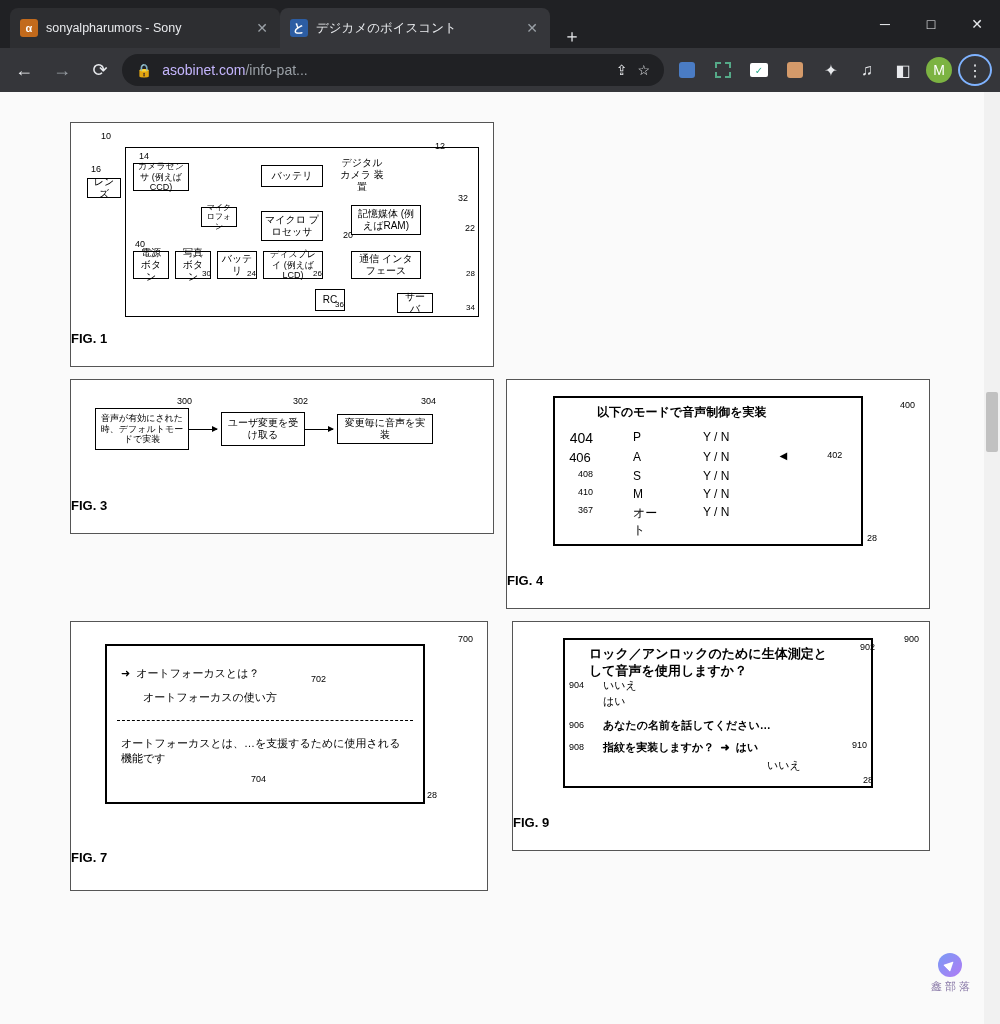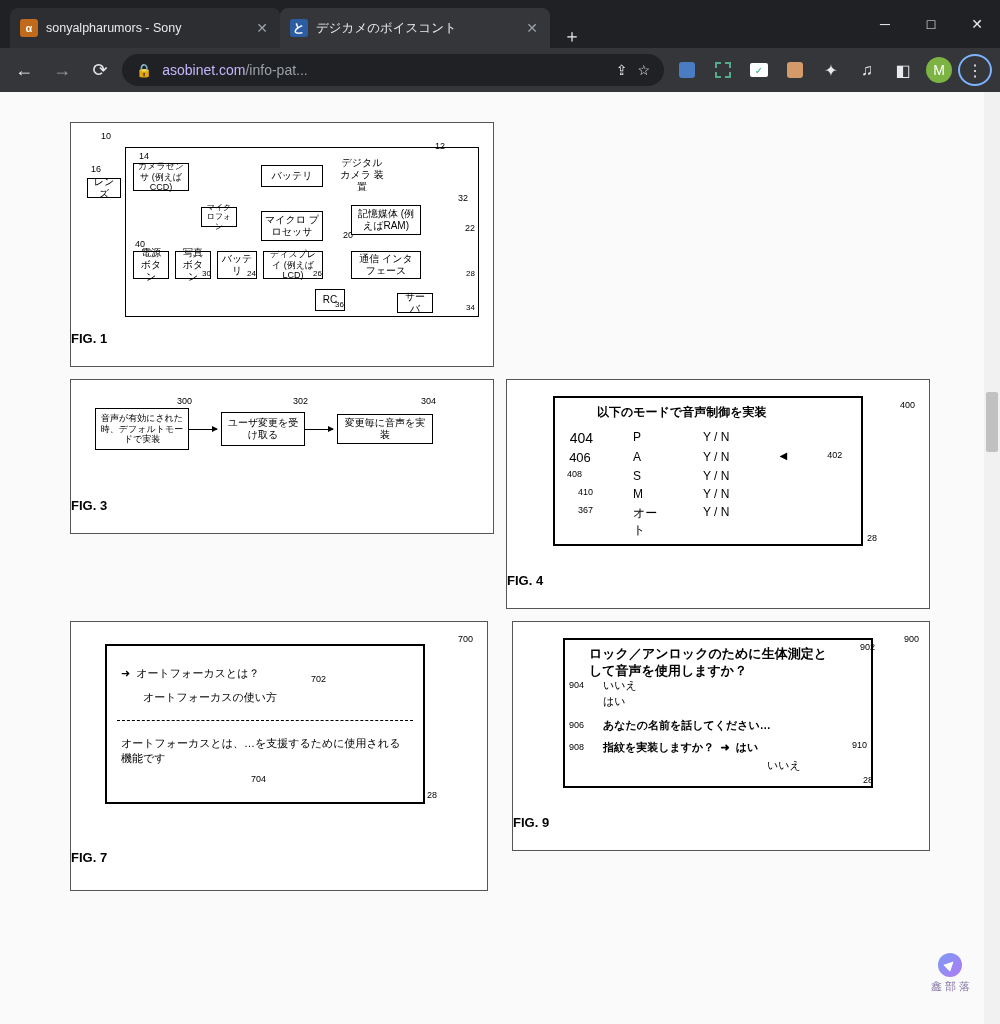--- a/index.html
+++ b/index.html
@@ -207,21 +207,21 @@
                 <span>Y / N</span>
               </div>
             <div class="listrow">
                 <span style="width:26px;text-align:center;font-size:13px">406</span>
                 <span style="width:30px">A</span>
                 <span>Y / N</span>
                 <span style="font-size:10px;margin-left:10px">◀</span>
                 <span style="font-size:9px">402</span>
               </div>
             <div class="listrow">
-                <span style="width:26px;font-size:9px">408</span>
+                <span style="width:26px;text-align:right;font-size:9px">408</span>
                 <span style="width:30px">S</span>
                 <span>Y / N</span>
               </div>
             <div class="listrow">
                 <span style="width:26px;text-align:right;font-size:9px">410</span>
                 <span style="width:30px">M</span>
                 <span>Y / N</span>
               </div>
             <div class="listrow">
                 <span style="width:26px;text-align:right;font-size:9px">367</span>

